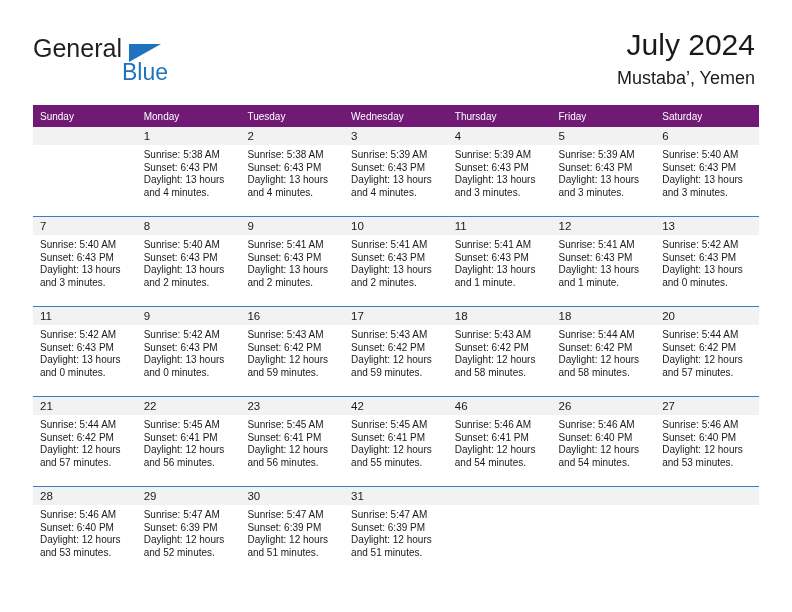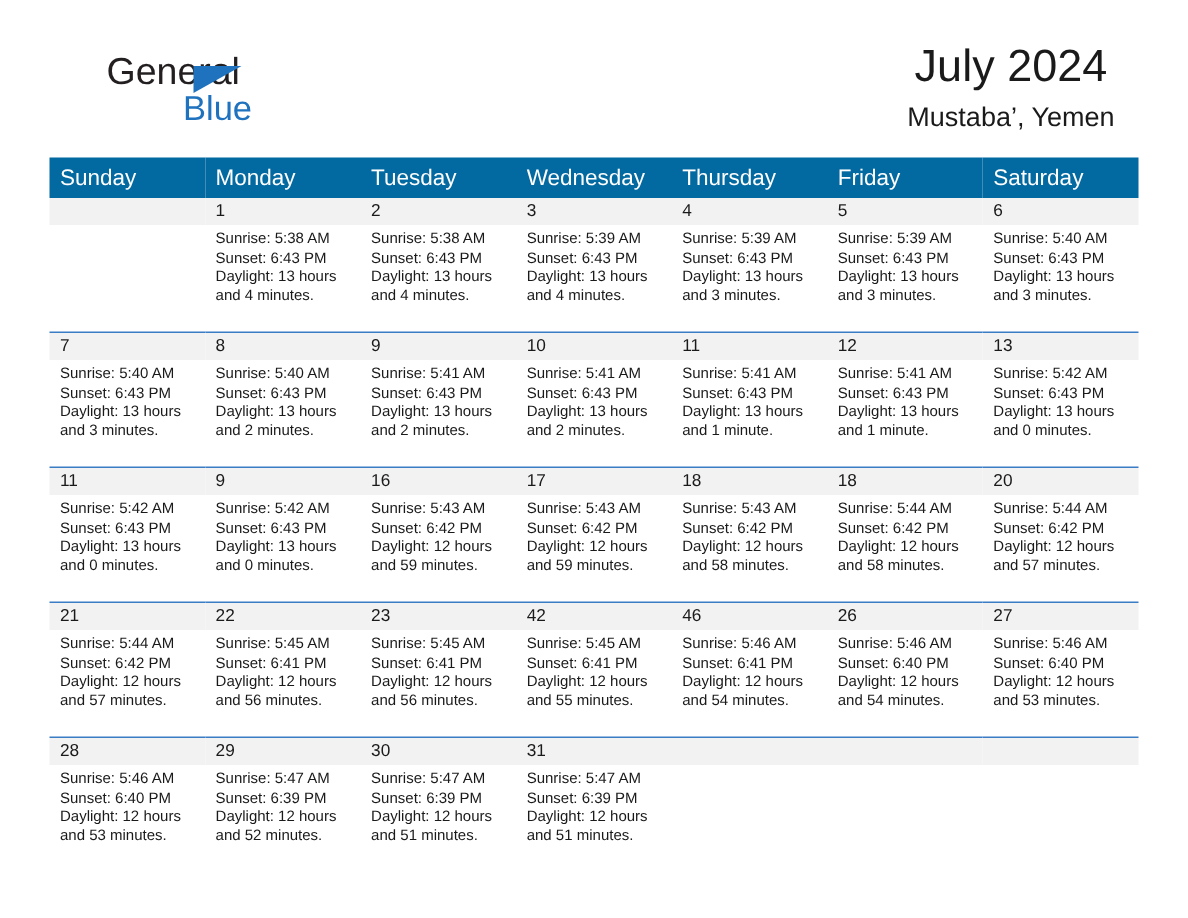--- a/index.html
+++ b/index.html
@@ -37,44 +37,43 @@
     height: 58px;
   }
   .brand-general {
     position: absolute;
     left: 0;
     top: 0;
     font-size: 25px;
     letter-spacing: 0px;
     color: #231f20;
     font-family: "Liberation Sans", sans-serif;
-    margin-left: 38px;
   }
   .brand-flag {
     position: absolute;
     left: 96px;
     top: 10px;
     width: 0;
     height: 0;
     border-top: 18px solid #1f72bd;
     border-right: 32px solid transparent;
   }
   .brand-blue {
     position: absolute;
     left: 89px;
     top: 25px;
     font-size: 23px;
     color: #1f72bd;
     font-family: "Liberation Sans", sans-serif;
   }
   .title-block {
     position: absolute;
-    right: 16px;
+    right: 4px;
     top: 0;
-    text-align: center;
+    text-align: right;
   }
   .cal-title {
     font-size: 30px;
     color: #1a1a1a;
     line-height: 34px;
     white-space: nowrap;
   }
   .cal-subtitle {
     font-size: 18px;
     color: #1a1a1a;
@@ -86,23 +85,23 @@
   
   .calendar {
     position: absolute;
     left: 33px;
     top: 105px;
     width: 726px;
     border-collapse: collapse;
     table-layout: fixed;
   }
   .calendar th {
-    background: #0369a1;
+    background: #701a75;
     color: #ffffff;
-    font-size: 15px;
+    font-size: 10px;
     font-weight: normal;
     text-align: left;
     padding: 5px 0 5px 7px;
     height: 12px;
     border: none;
   }
   .week-row > td {
     padding: 0;
     vertical-align: top;
     border-top: 1px solid #3b7dc4;

